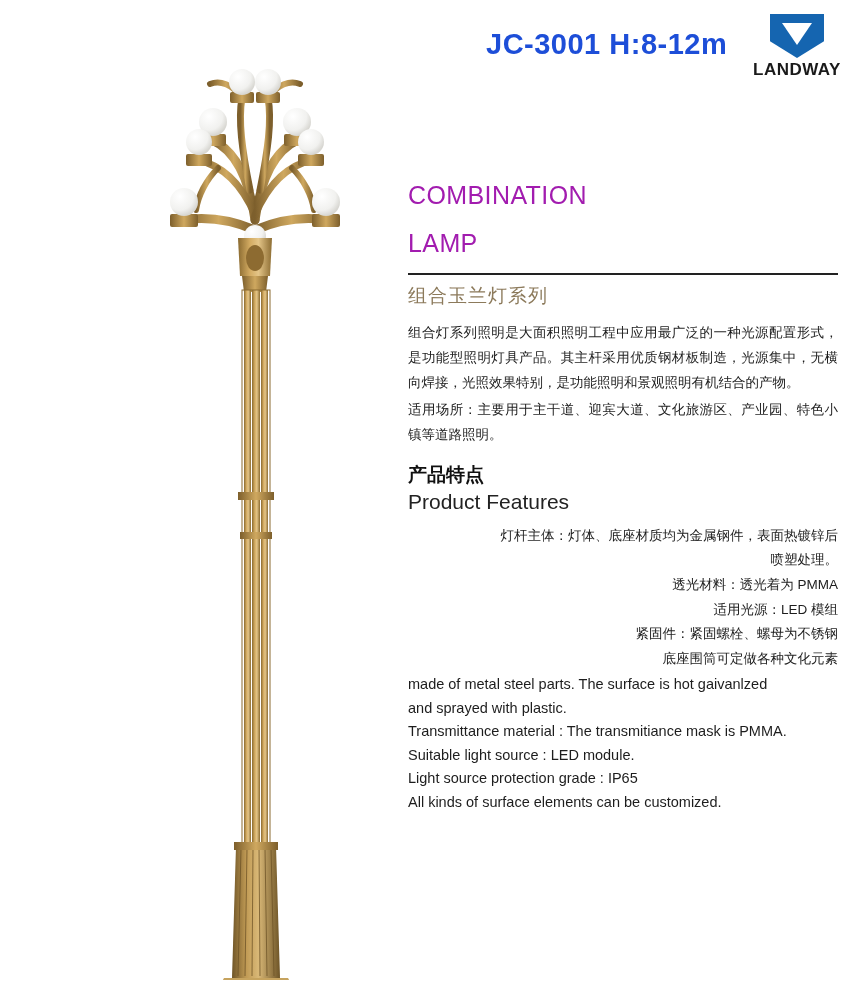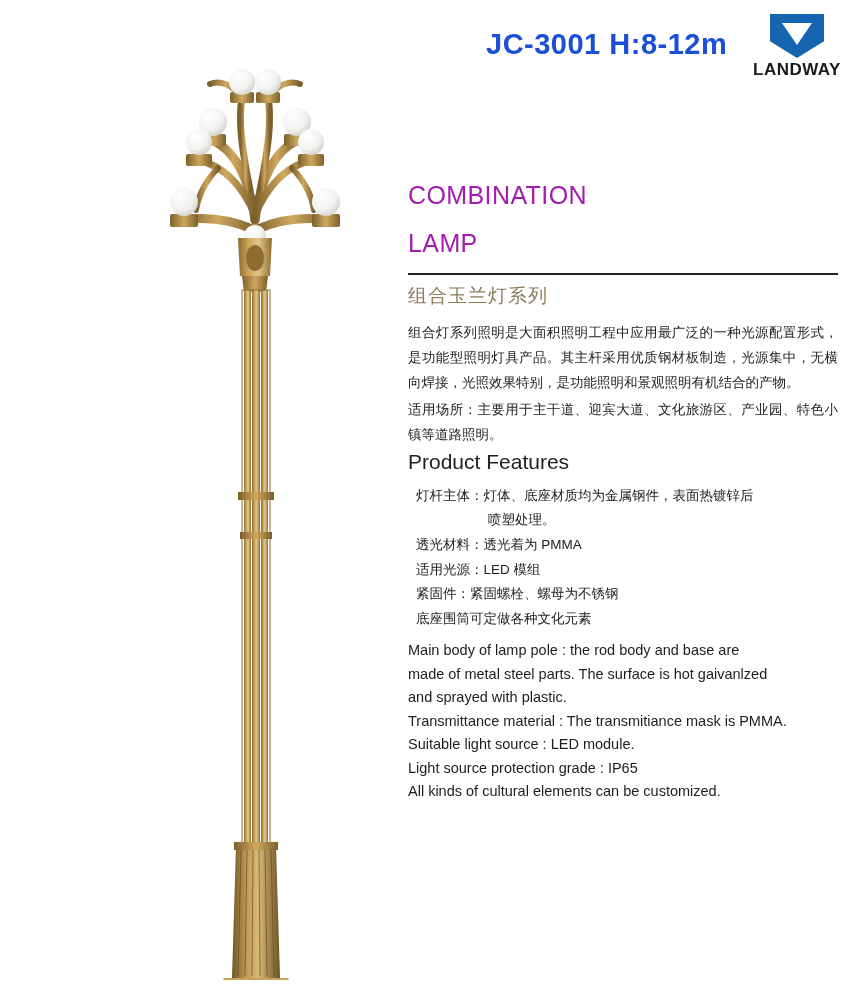--- a/index.html
+++ b/index.html
@@ -109,21 +109,21 @@
     font-size: 19px;
     font-weight: bold;
     color: #111;
     margin: 14px 0 2px 0;
   }
   .section-en {
     font-size: 21px;
     color: #222;
     margin: 0 0 10px 0;
   }
-  .feat-list { margin: 8px; padding: 0; list-style: none; }
+  .feat-list { margin: 0; padding: 0; list-style: none; text-align: right; }
   .feat-item {
     font-size: 13.5px;
     line-height: 1.82;
     color: #1d1d1d;
   }
   .feat-item .cont {
     display: block;
     padding-left: 72px;
   }
   .en-list { margin-top: 2px; }
@@ -241,20 +241,21 @@
 <div class="content">
 
   <div class="head-en">COMBINATION</div>
   <div class="head-en">LAMP</div>
   <hr class="rule">
   <div class="head-cn">组合玉兰灯系列</div>
 
   <p class="para">组合灯系列照明是大面积照明工程中应用最广泛的一种光源配置形式，是功能型照明灯具产品。其主杆采用优质钢材板制造，光源集中，无横向焊接，光照效果特别，是功能照明和景观照明有机结合的产物。</p>
   <p class="para">适用场所：主要用于主干道、迎宾大道、文化旅游区、产业园、特色小镇等道路照明。</p>
 
+  <div class="section-cn">产品特点</div>
   <div class="section-en">Product Features</div>
 
   <ul class="feat-list">
     <li class="feat-item">
       <span>灯杆主体：</span><span>灯体、底座材质均为金属钢件，表面热镀锌后</span>
       <span class="cont">喷塑处理。</span>
     </li>
     <li class="feat-item">
       <span>透光材料：</span><span>透光着为 PMMA</span>
     </li>
@@ -263,22 +264,21 @@
     </li>
     <li class="feat-item">
       <span>紧固件：</span><span>紧固螺栓、螺母为不锈钢</span>
     </li>
     <li class="feat-item">
       <span>底座围筒可定做各种文化元素</span>
     </li>
   </ul>
 
   <div class="en-list">
-    <div class="en-item">Main body of lamp pole : the rod body and base are</div>
     <div class="en-item">made of metal steel parts. The surface is hot gaivanlzed</div>
     <div class="en-item">and sprayed with plastic.</div>
     <div class="en-item">Transmittance material : The transmitiance mask is PMMA.</div>
     <div class="en-item">Suitable light source : LED module.</div>
     <div class="en-item">Light source protection grade : IP65</div>
-    <div class="en-item">All kinds of cultural elements can be customized.</div>
+    <div class="en-item">All kinds of surface elements can be customized.</div>
   </div>
 
 </div>
 
 </body></html>

